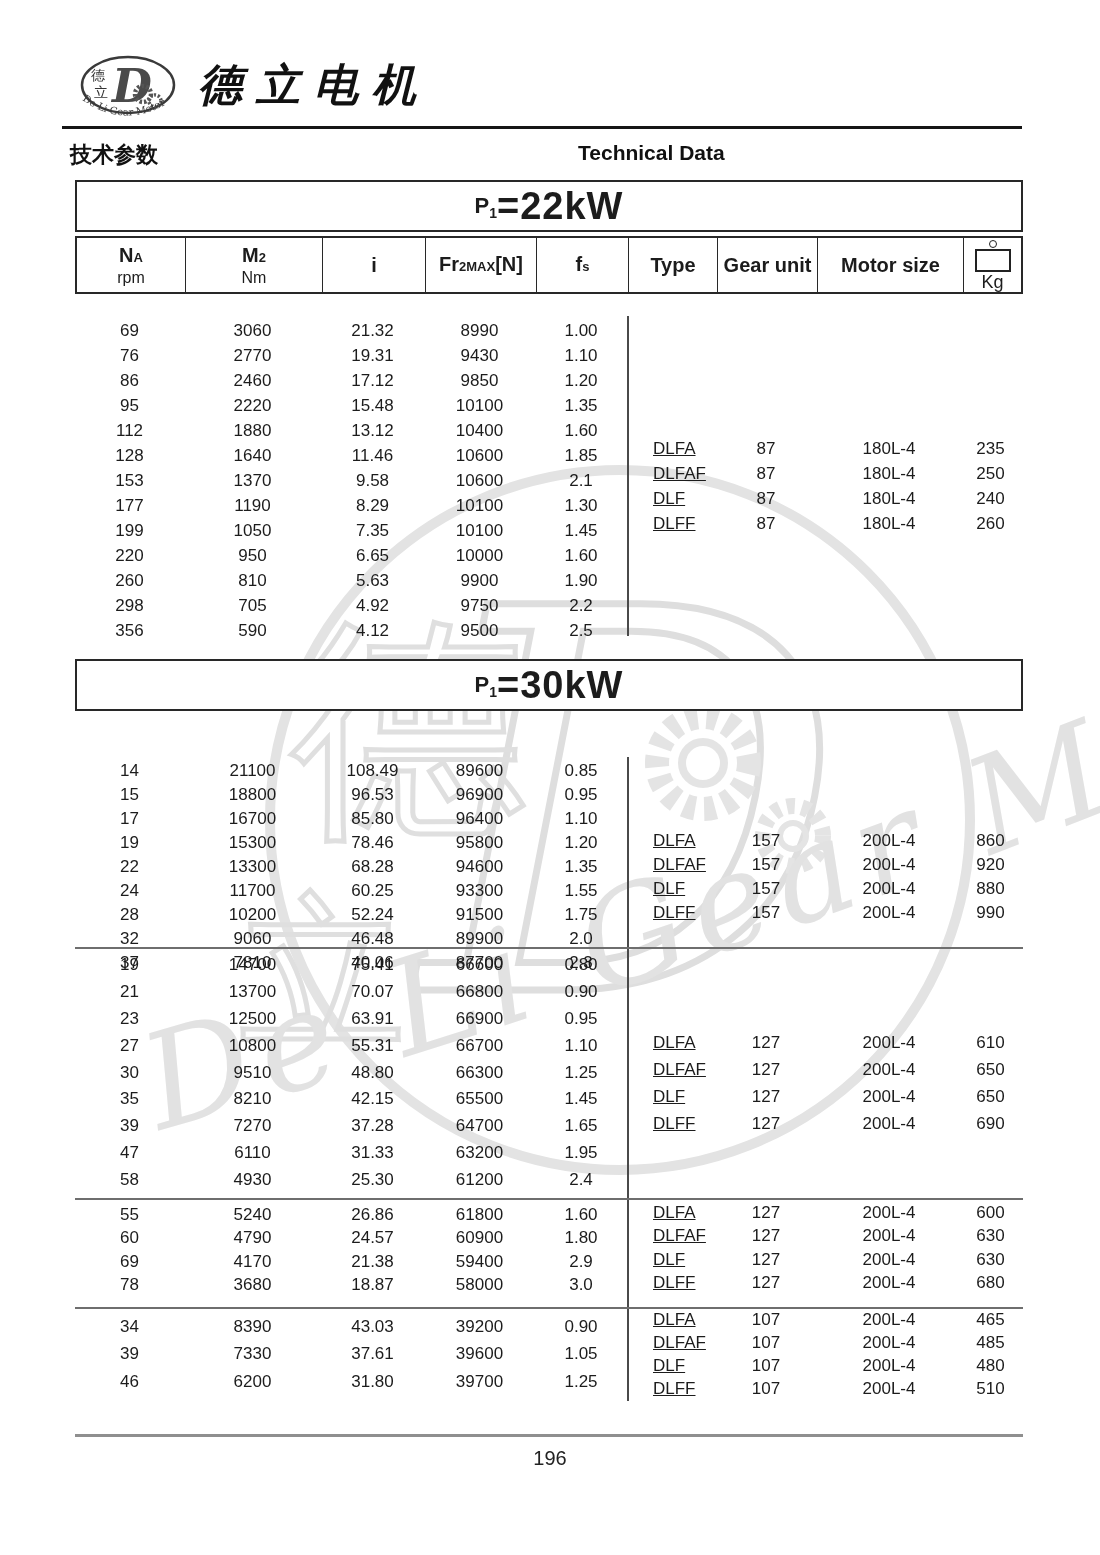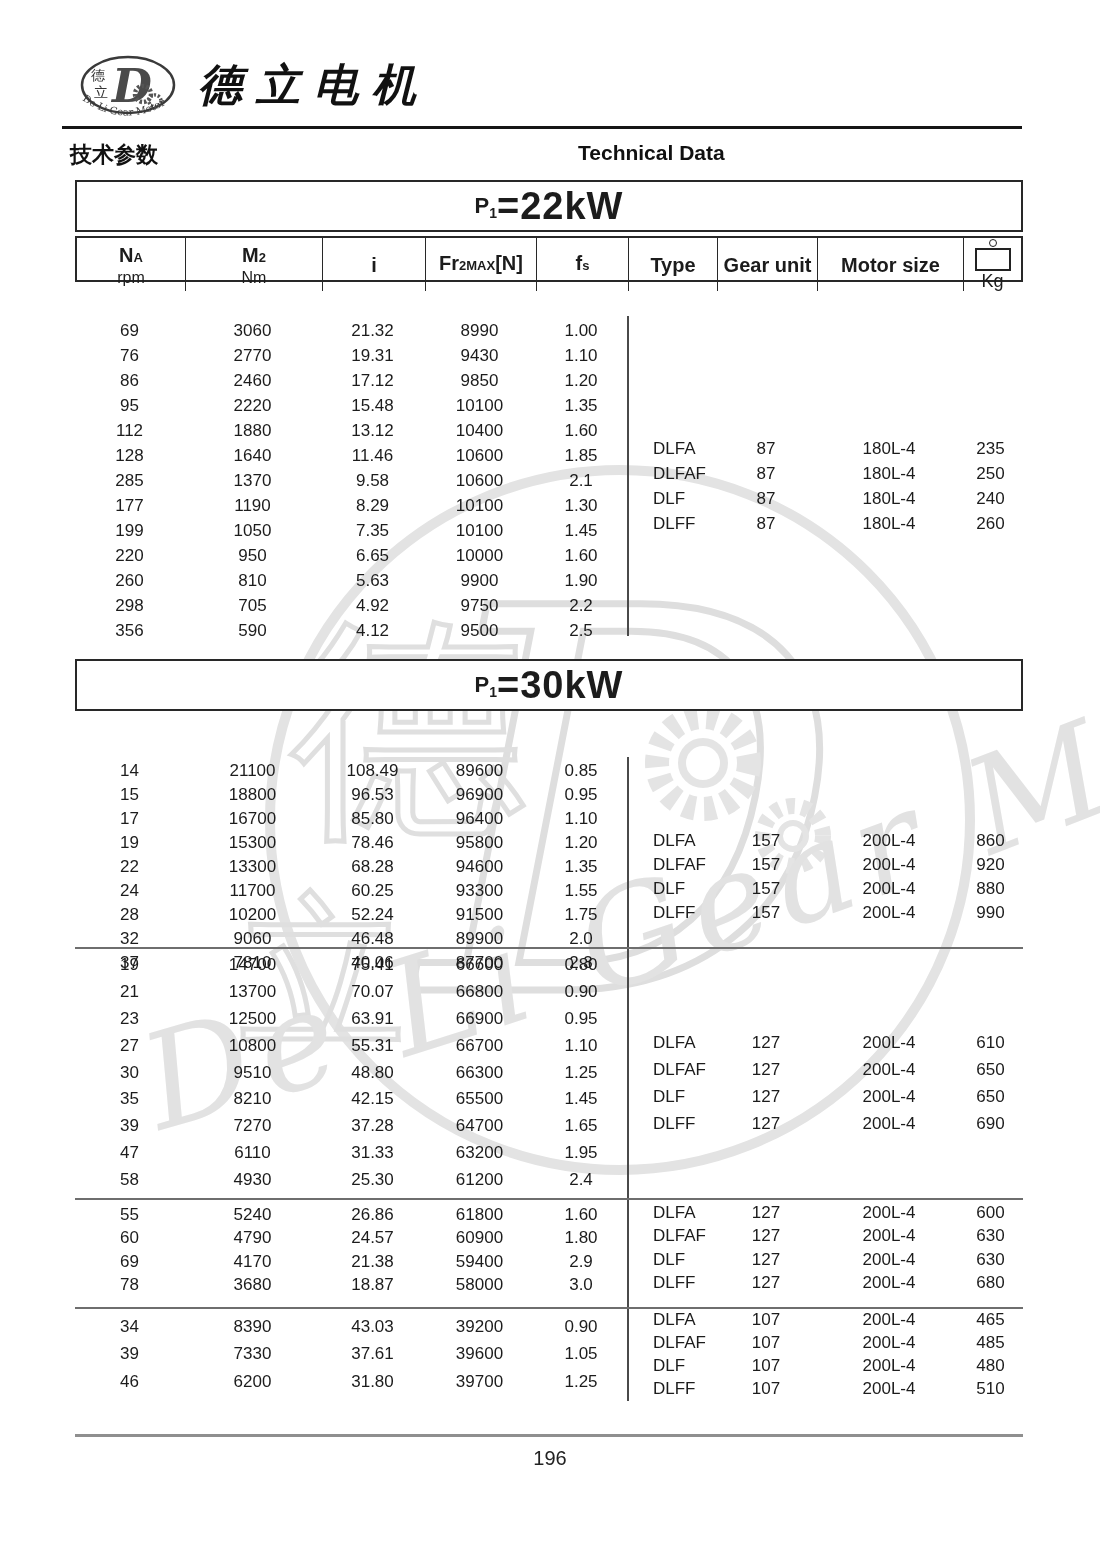--- a/index.html
+++ b/index.html
@@ -20,42 +20,42 @@
   
   .power-box{position:absolute;left:75px;width:948px;height:52px;border:2px solid #282828;
              box-sizing:border-box;display:flex;align-items:center;justify-content:center;background:#fff;}
   .power-box .pp{font-size:22px;font-weight:bold;}
   .power-box .psub{font-size:14px;font-weight:bold;align-self:flex-end;padding-bottom:9px;}
   .power-box .pval{font-size:38px;font-weight:bold;letter-spacing:1px;}
   #power22{top:180px;}
   #power30{top:659px;}
 
   
-  .col-header{position:absolute;left:75px;top:236px;width:948px;height:46px;border:2px solid #282828;
+  .col-header{position:absolute;left:75px;top:236px;width:948px;height:58px;border:2px solid #282828;
               box-sizing:border-box;display:grid;grid-template-columns:109px 137px 103px 111px 92px 89px 100px 146px 57px;
               background:#fff;}
   .hcell{border-right:1.5px solid #282828;display:flex;flex-direction:column;align-items:center;justify-content:center;}
   .hcell:last-child{border-right:none;}
   .hmain{font-size:20px;font-weight:bold;line-height:22px;}
   .hmain .ssub{font-size:13px;font-weight:bold;}
   .hunit{font-size:16px;line-height:17px;}
   .kgicon{width:32px;height:19px;border:2px solid #222;position:relative;margin-top:10px;}
   .kgicon::before{content:'';position:absolute;width:6px;height:6px;border:1.5px solid #222;border-radius:50%;
                   top:-11px;left:50%;transform:translateX(-50%);}
   .kglabel{font-size:18px;line-height:20px;}
 
   
   .section{position:absolute;left:75px;width:948px;}
   .left-rows{position:absolute;left:0;top:var(--lt);width:552px;}
   .trow{display:grid;grid-template-columns:109px 137px 103px 111px 92px;height:var(--rp);align-items:center;}
   .cell{text-align:center;font-size:17px;white-space:nowrap;}
   .col-divider{position:absolute;left:552px;top:var(--dt);height:var(--dh);width:1.5px;background:#4a4a4a;}
   .right-rows{position:absolute;left:553px;top:var(--rt);width:395px;}
   .urow{display:grid;grid-template-columns:88px 100px 146px 57px;height:var(--rrp);align-items:center;}
-  .urow .cell:first-child{text-align:left;padding-left:25px;}
+  .urow .cell:first-child{text-align:left;padding-left:25px;text-decoration:underline;}
 
   #secA{top:300px;height:356px;--lt:18px;--rp:25px;--dt:16px;--dh:320px;--rt:136px;--rrp:25px;}
   #secB{top:743px;height:235px;--lt:16px;--rp:24px;--dt:14px;--dh:219px;--rt:86px;--rrp:24px;}
   #secC{top:949px;height:249px;--lt:3px;--rp:26.8px;--dt:0px;--dh:249px;--rt:81px;--rrp:26.8px;}
   #secD{top:1200px;height:107px;--lt:3px;--rp:23.5px;--dt:0px;--dh:107px;--rt:1px;--rrp:23.5px;}
   #secE{top:1309px;height:92px;--lt:4px;--rp:27.5px;--dt:0px;--dh:92px;--rt:0px;--rrp:22.8px;}
 
   .sep{position:absolute;left:75px;width:948px;height:2px;background:#6e6e6e;}
   #sep1{top:947px;}
   #sep2{top:1198px;}
@@ -184,21 +184,21 @@
             <div class="cell">1.60</div>
           </div>
           <div class="trow">
             <div class="cell">128</div>
             <div class="cell">1640</div>
             <div class="cell">11.46</div>
             <div class="cell">10600</div>
             <div class="cell">1.85</div>
           </div>
           <div class="trow">
-            <div class="cell">285</div>
+            <div class="cell">153</div>
             <div class="cell">1370</div>
             <div class="cell">9.58</div>
             <div class="cell">10600</div>
             <div class="cell">2.1</div>
           </div>
           <div class="trow">
             <div class="cell">177</div>
             <div class="cell">1190</div>
             <div class="cell">8.29</div>
             <div class="cell">10100</div>

